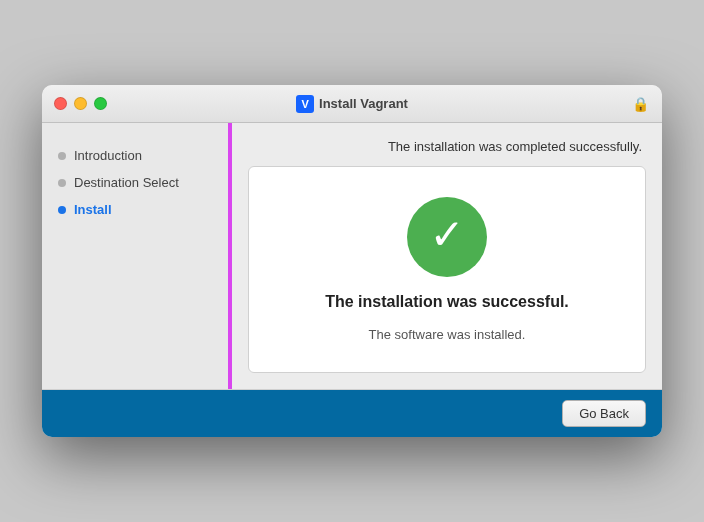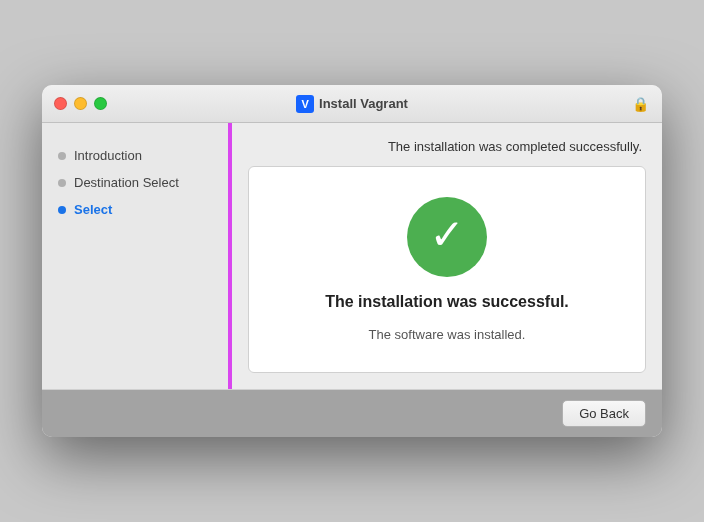--- a/index.html
+++ b/index.html
@@ -170,21 +170,21 @@
       text-align: center;
     }
 
     .bottom-bar {
       display: flex;
       justify-content: flex-end;
       align-items: center;
       padding: 10px 16px;
       gap: 8px;
       border-top: 1px solid #d0d0d0;
-      background: #a3a3a3;
+      background: #0369a1;
     }
 
     .btn {
       padding: 5px 16px;
       font-size: 13px;
       border-radius: 5px;
       border: 1px solid #b0b0b0;
       cursor: pointer;
       background: linear-gradient(to bottom, #f7f7f7, #e8e8e8);
       color: #333;
@@ -236,21 +236,21 @@
       <div class="sidebar-item">
         <div class="sidebar-dot"></div>
         <span>Introduction</span>
       </div>
       <div class="sidebar-item">
         <div class="sidebar-dot"></div>
         <span>Destination Select</span>
       </div>
       <div class="sidebar-item active">
         <div class="sidebar-dot"></div>
-        <span>Select</span>
+        <span>Install</span>
       </div>
     </div>
 
     <div class="main-area">
       <div class="top-message">The installation was completed successfully.</div>
       <div class="success-panel">
         <div class="check-circle">
           <span class="check-mark">✓</span>
         </div>
         <div class="success-title">The installation was successful.</div>

